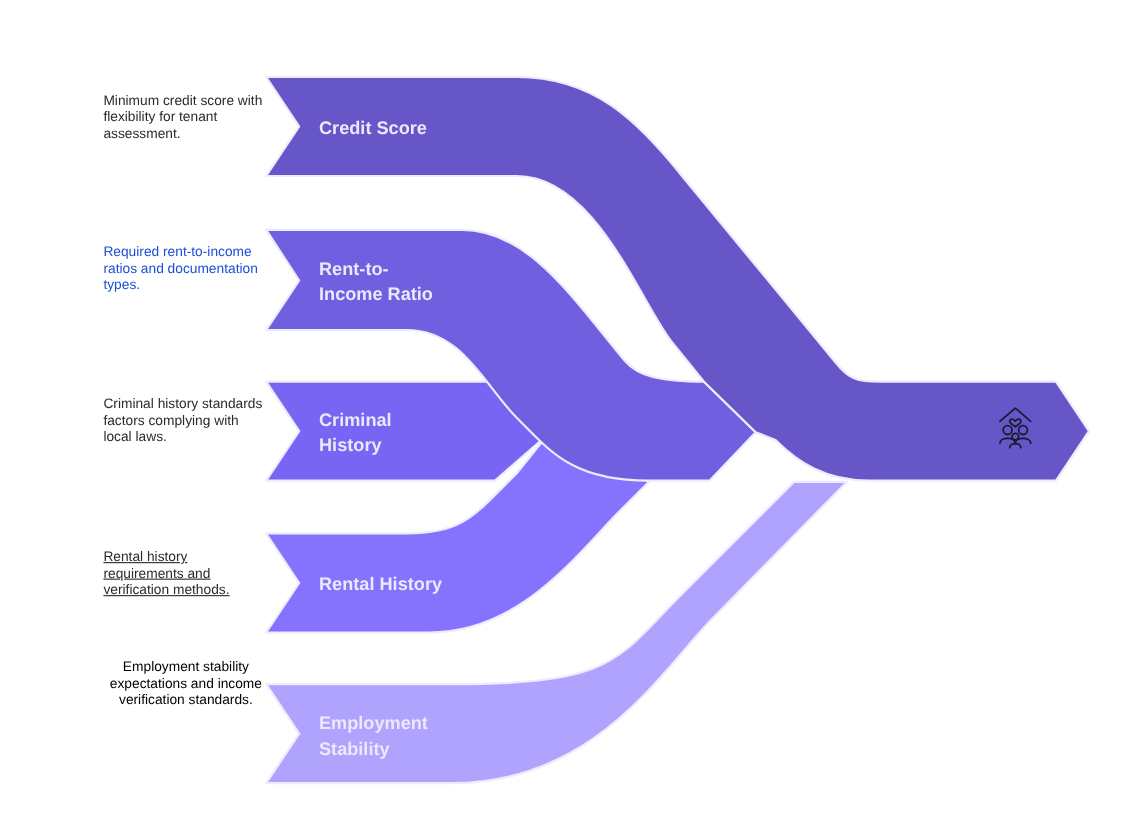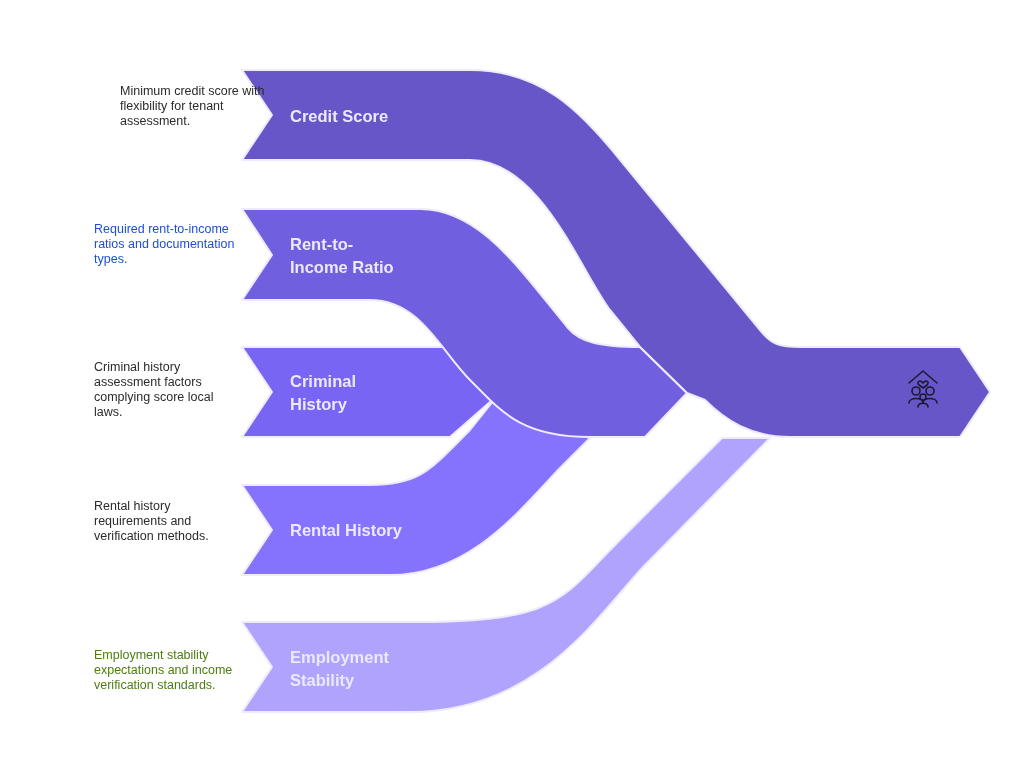--- a/index.html
+++ b/index.html
@@ -51,17 +51,17 @@
     <path d="M16,14 C13,10 9,13 12,16 L16,19 L20,16 C23,13 19,10 16,14 Z"></path>
     <circle cx="9" cy="22" r="4"></circle>
     <path d="M2,34 C2,28 16,28 16,34"></path>
     <circle cx="23" cy="22" r="4"></circle>
     <path d="M16,34 C16,28 30,28 30,34"></path>
     <circle cx="16" cy="28" r="3"></circle>
     <path d="M11,38 C11,33 21,33 21,38"></path>
   </g>
 </svg>
 
-<div class="desc" style="top: 84px; color: rgb(43, 43, 43); margin-left: 26px;">Minimum credit score with flexibility for tenant assessment.</div>
+<div class="desc" style="top: 84px; color: rgb(43, 43, 43);">Minimum credit score with flexibility for tenant assessment.</div>
 <div class="desc" style="top: 222px; color: #1d4ed8;">Required rent-to-income ratios and documentation types.</div>
-<div class="desc" style="top: 360px; color: rgb(43, 43, 43);">Criminal history assessment factors complying score local laws.</div>
-<div class="desc" style="top: 499px; color: rgb(43, 43, 43);">Rental history requirements and verification methods.</div>
-<div class="desc" style="top: 648px; color: #4d7c0f;">Employment stability expectations and income verification standards.</div>
+<div class="desc" style="top: 360px; color: rgb(43, 43, 43);">Criminal history standards factors complying with local laws.</div>
+<div class="desc" style="top: 499px; color: rgb(43, 43, 43); text-decoration: underline;">Rental history requirements and verification methods.</div>
+<div class="desc" style="top: 599px; color: #000000; text-align: center;">Employment stability expectations and income verification standards.</div>
 
 </body></html>

